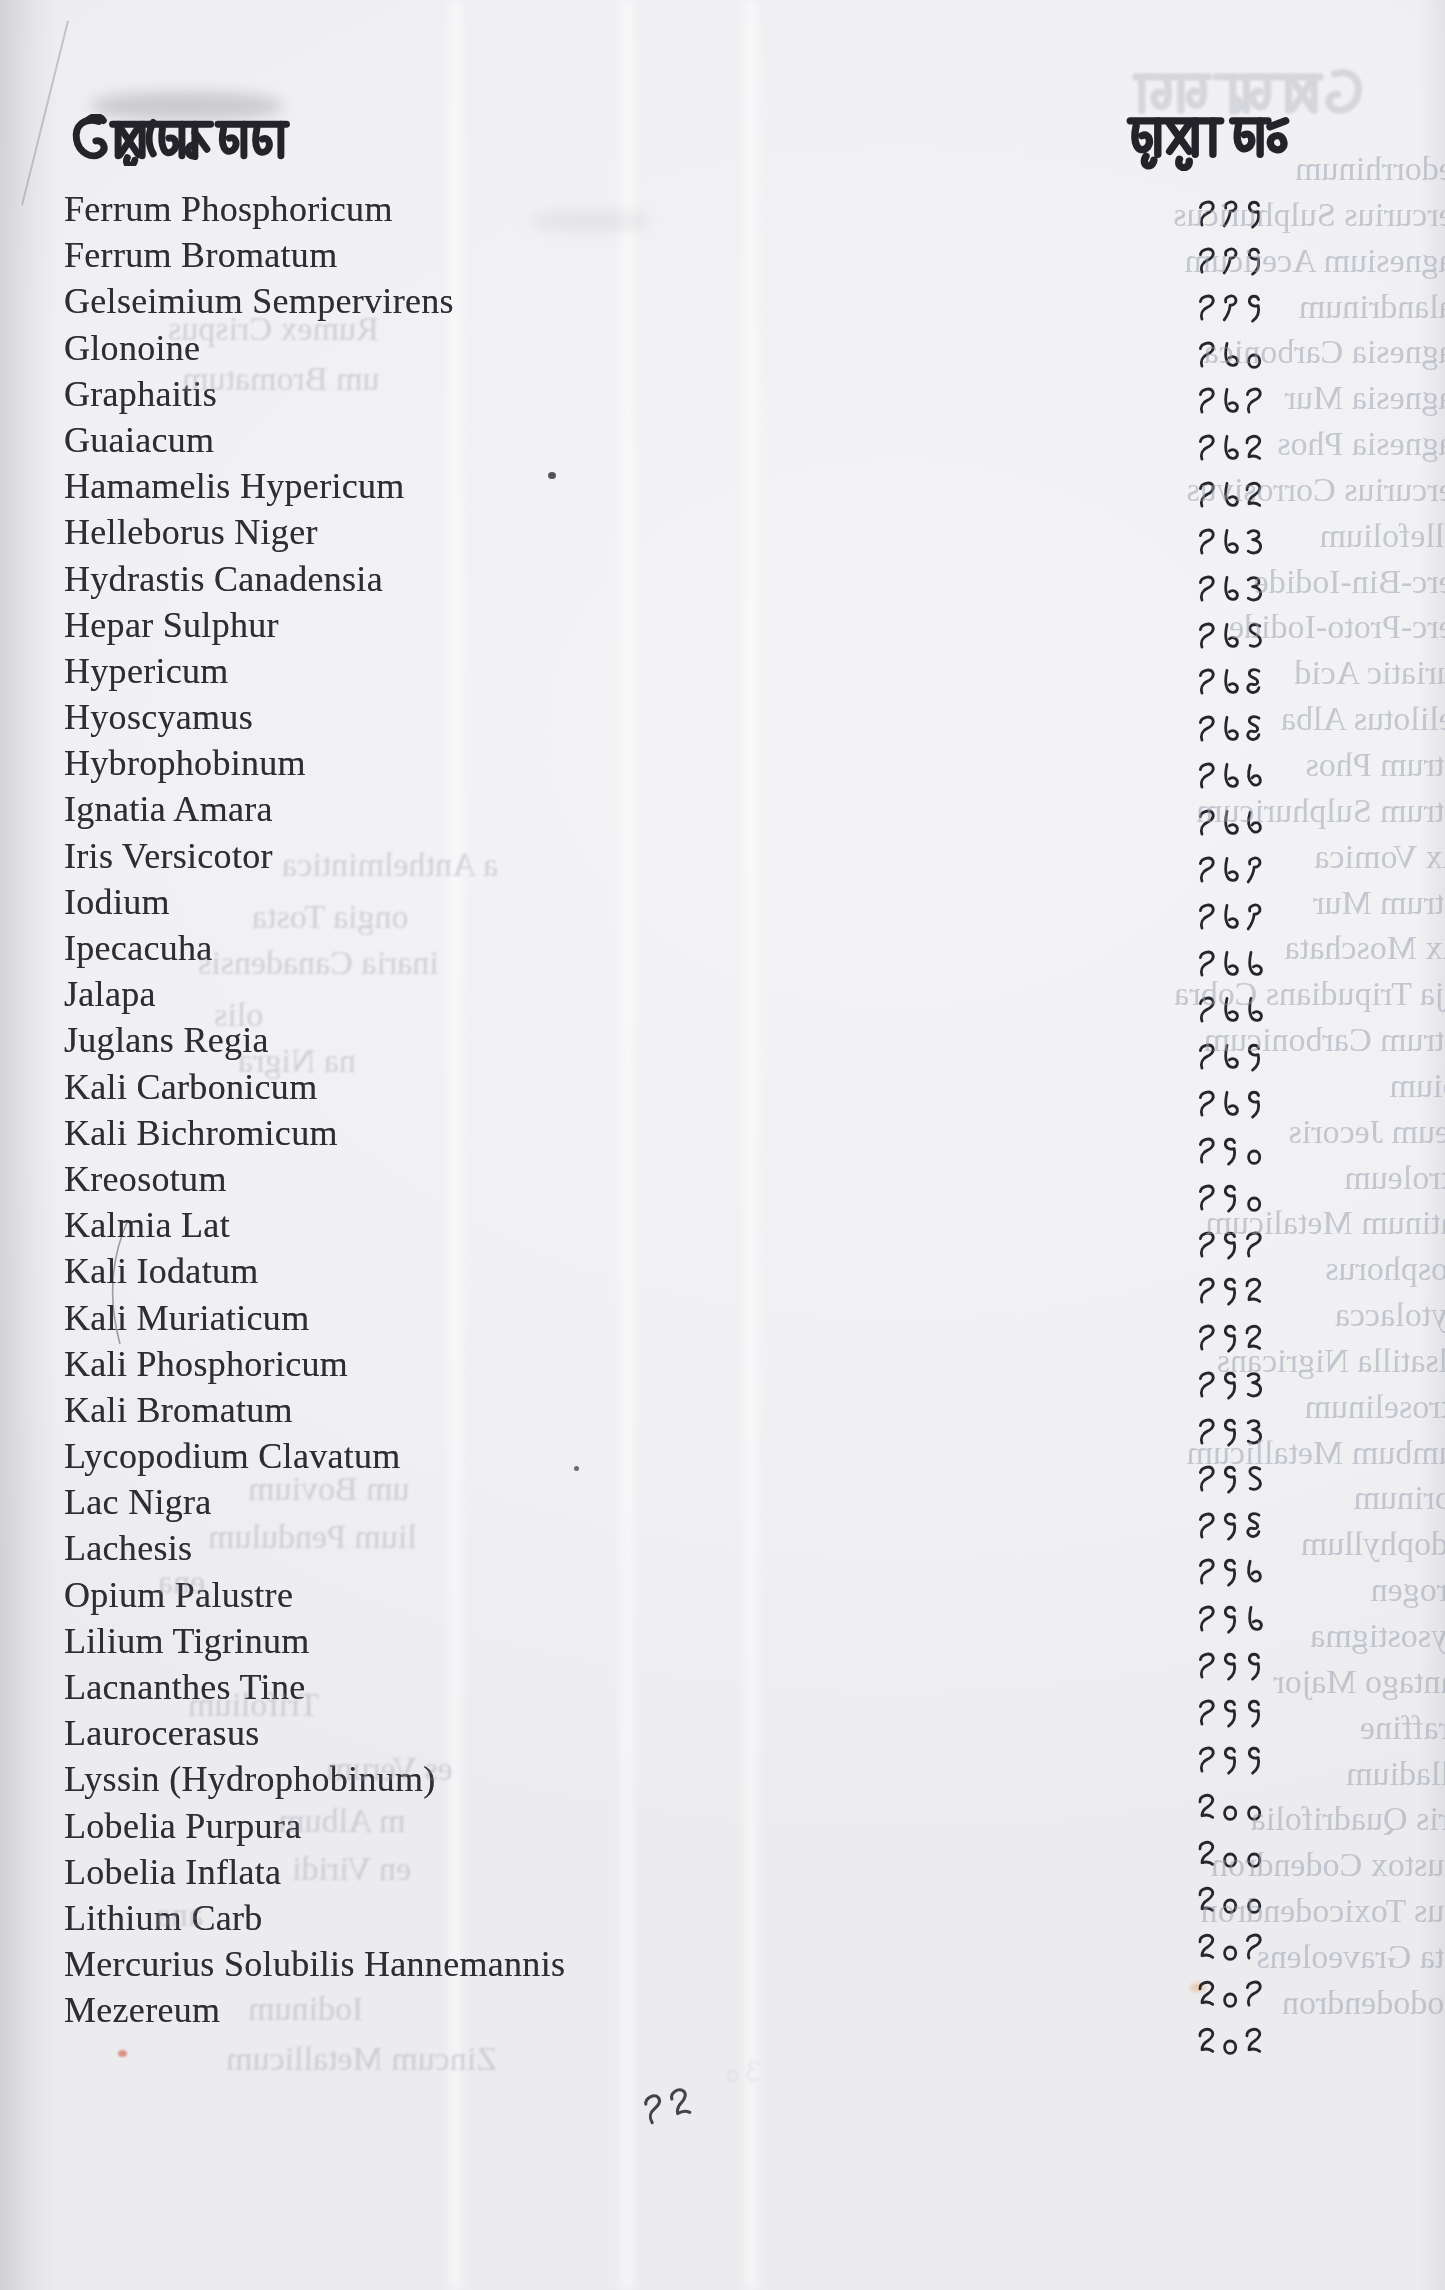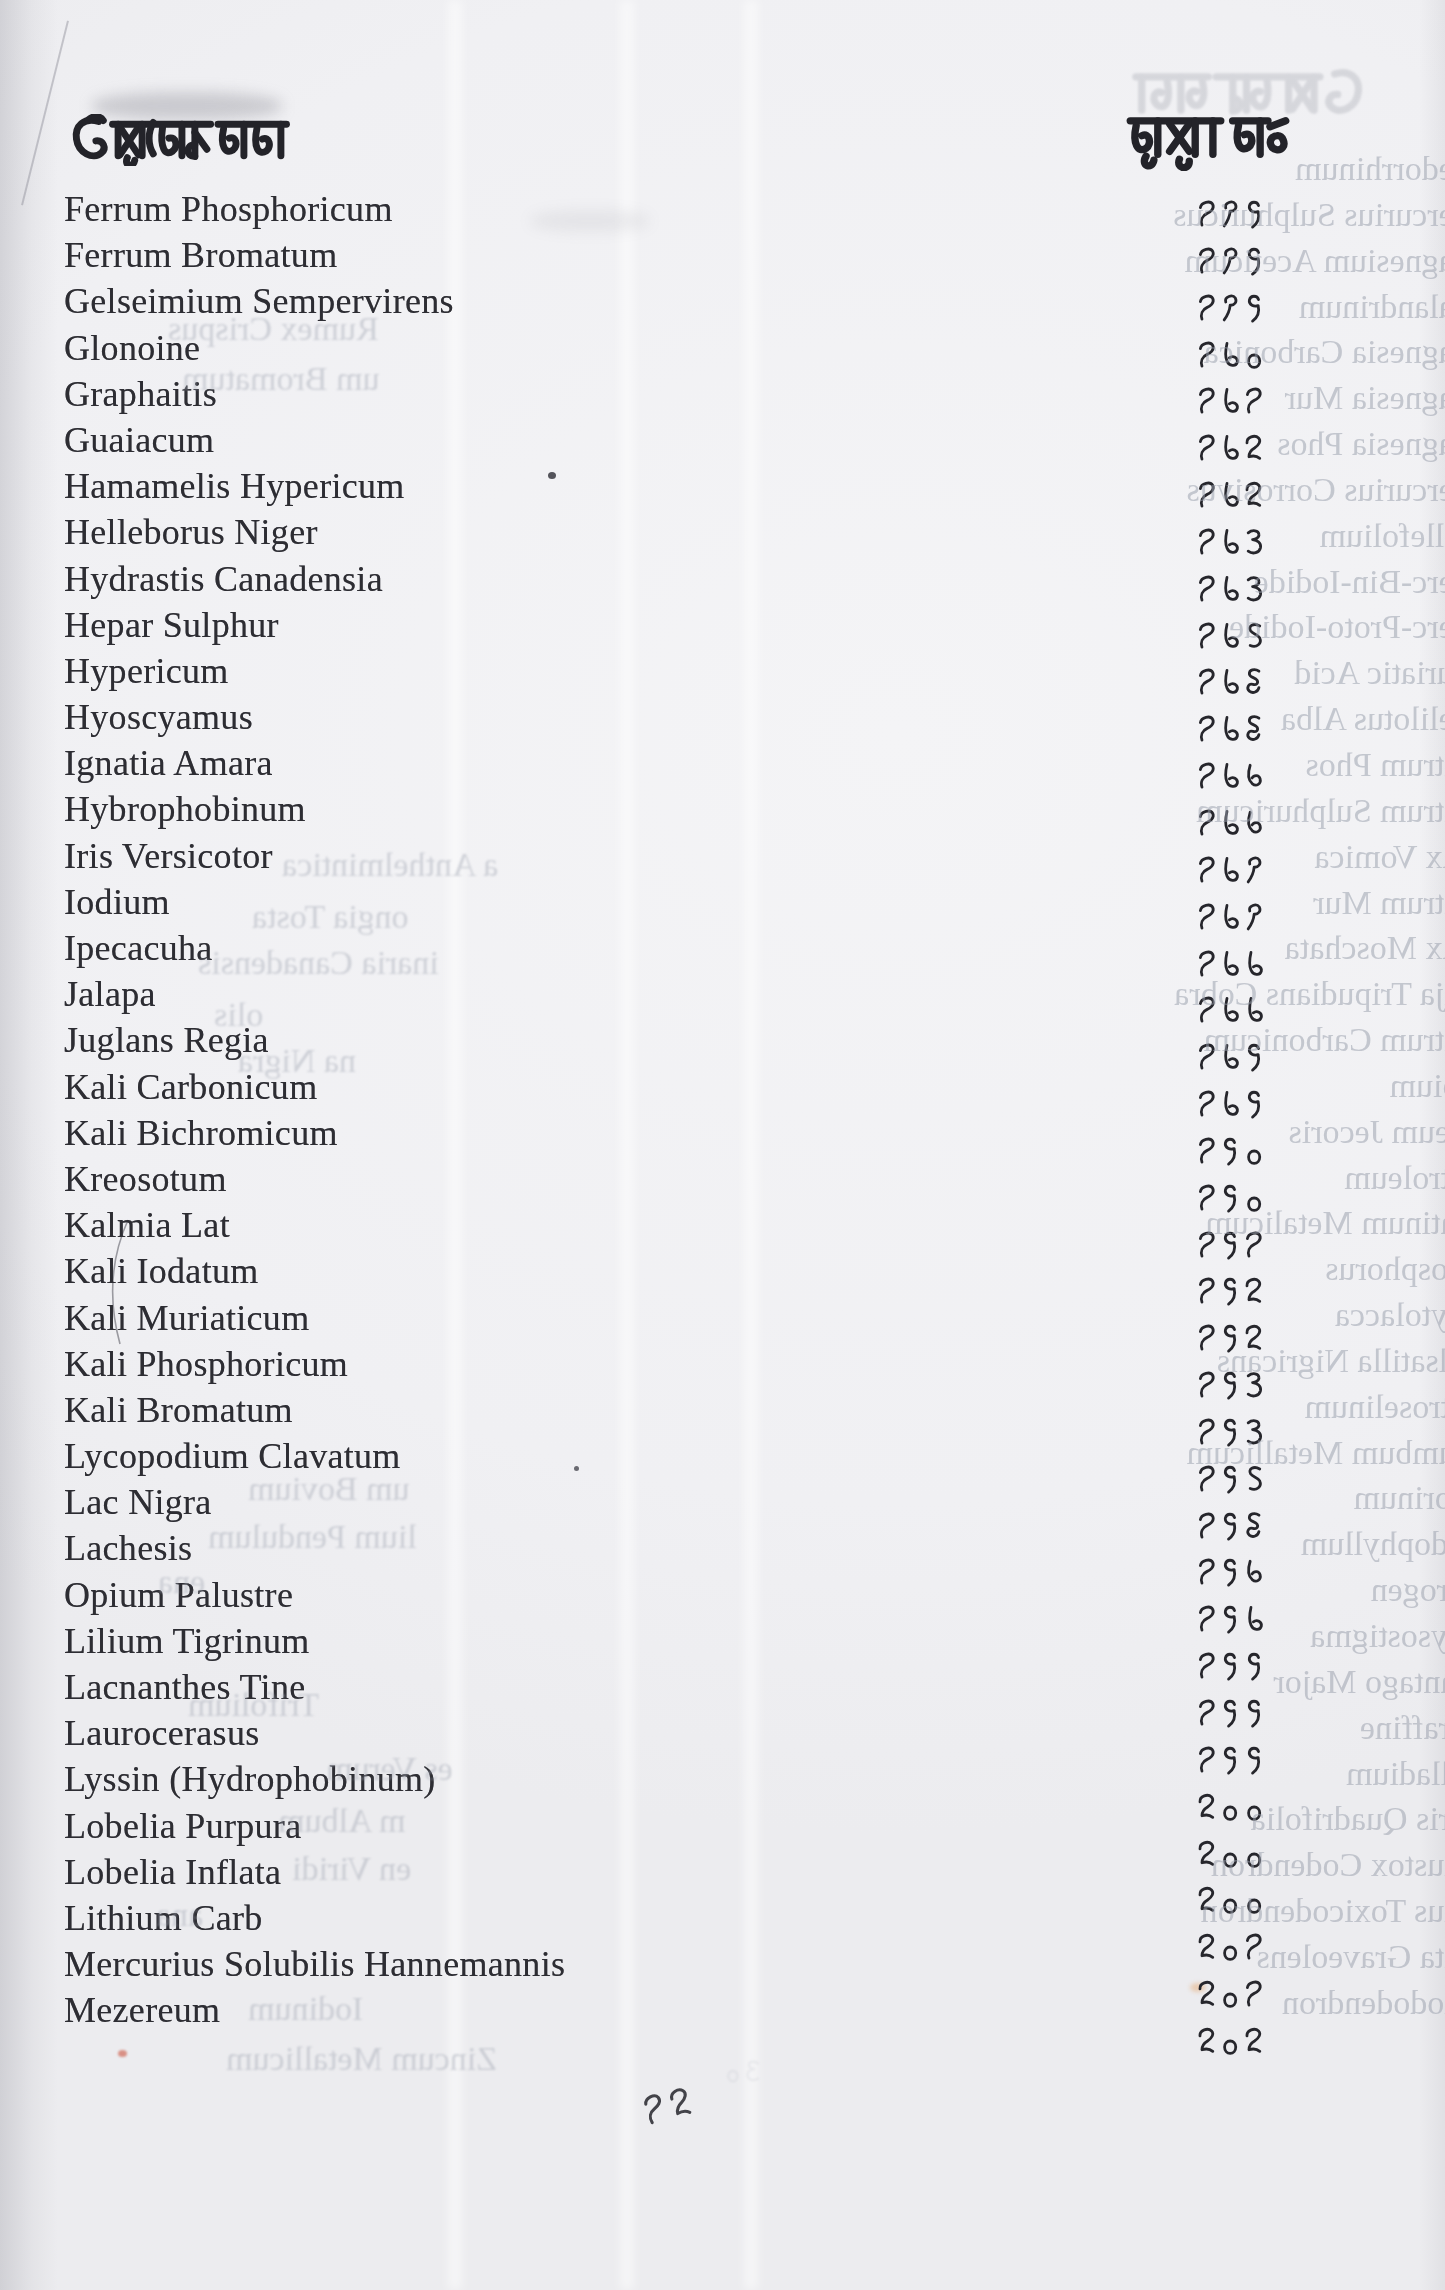--- a/index.html
+++ b/index.html
@@ -129,22 +129,22 @@
       <div class="row">Gelseimium Sempervirens</div>
       <div class="row">Glonoine</div>
       <div class="row">Graphaitis</div>
       <div class="row">Guaiacum</div>
       <div class="row">Hamamelis Hypericum</div>
       <div class="row">Helleborus Niger</div>
       <div class="row">Hydrastis Canadensia</div>
       <div class="row">Hepar Sulphur</div>
       <div class="row">Hypericum</div>
       <div class="row">Hyoscyamus</div>
+      <div class="row">Hybrophobinum</div>
       <div class="row">Ignatia Amara</div>
-      <div class="row">Hybrophobinum</div>
       <div class="row">Iris Versicotor</div>
       <div class="row">Iodium</div>
       <div class="row">Ipecacuha</div>
       <div class="row">Jalapa</div>
       <div class="row">Juglans Regia</div>
       <div class="row">Kali Carbonicum</div>
       <div class="row">Kali Bichromicum</div>
       <div class="row">Kreosotum</div>
       <div class="row">Kalmia Lat</div>
       <div class="row">Kali Iodatum</div>

